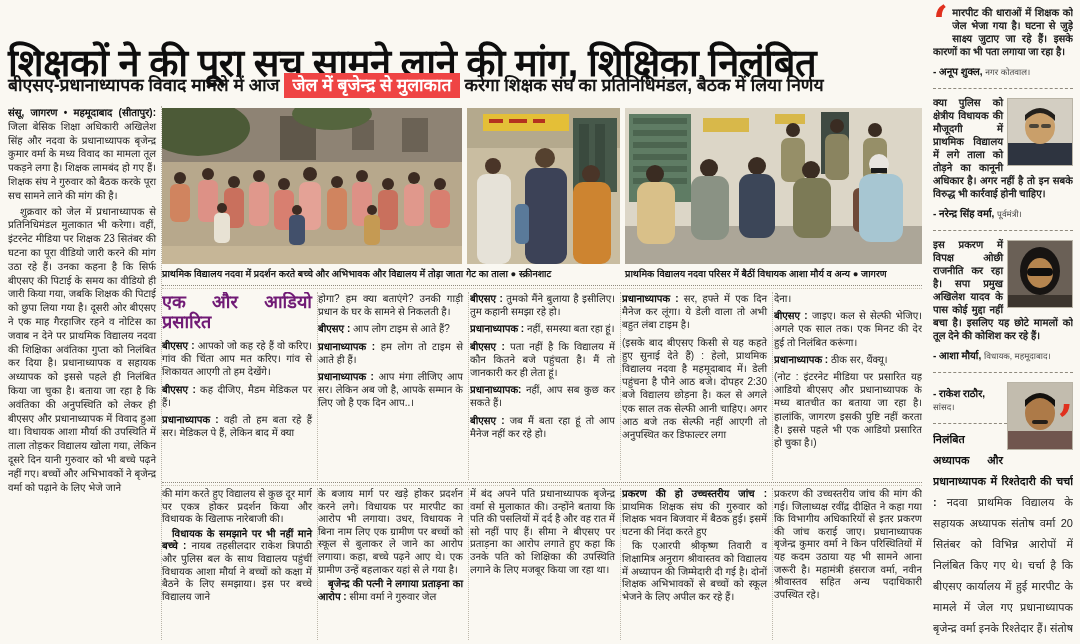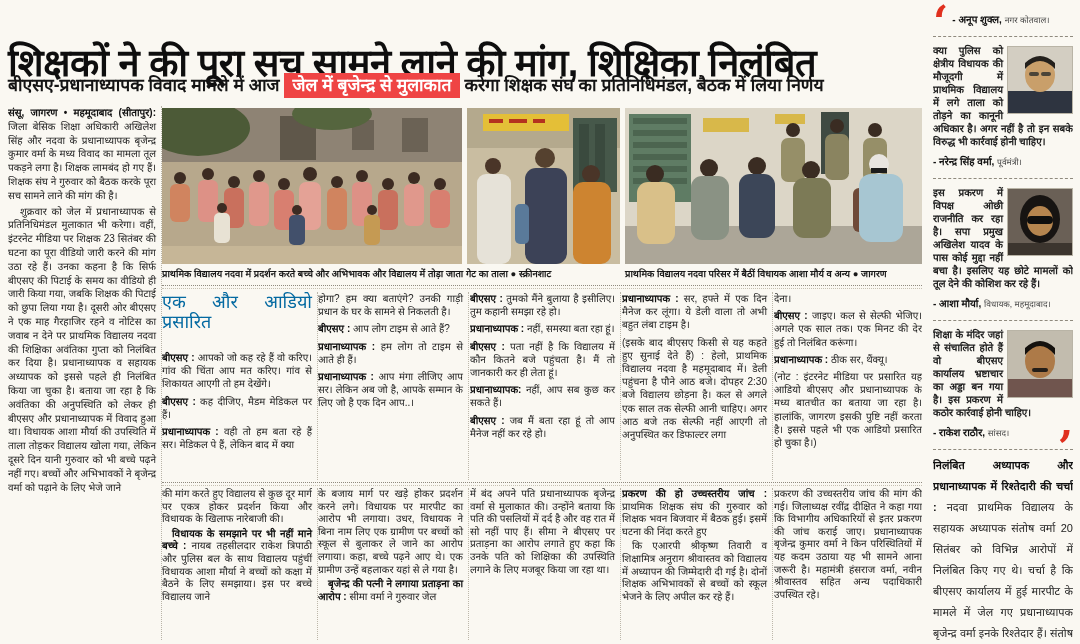--- a/index.html
+++ b/index.html
@@ -25,21 +25,21 @@
   .photo{overflow:hidden;background:#cfc6b0;}
   .photo svg{display:block;}
   .cap{font-size:9.5px;font-weight:700;color:#191919;line-height:11.5px;}
   .cap .credit{font-weight:800;}
   .hdiv{border-top:1px dotted #8f8a7e;height:2px;border-bottom:1px dotted #c6c1b3;}
 
   
   .acol{top:292px;height:188px;overflow:hidden;font-size:10px;line-height:13.2px;
         text-align:justify;color:#222;}
   .acol.rule{border-right:1px dotted #bcb7aa;}
-  .audio-title{font-size:18px;font-weight:400;color:#0369a1;margin:0 0 19px 0;line-height:20px;}
+  .audio-title{font-size:18px;font-weight:700;color:#701a75;margin:0 0 7px 0;line-height:20px;}
   .tl{margin:0 0 4px 0;}
   .tl b{font-weight:700;color:#111;margin-top:32px;}
 
   
   .scol{top:488px;height:152px;overflow:hidden;font-size:10px;line-height:12.6px;
         text-align:justify;color:#222;}
   .scol.rule{border-right:1px dotted #bcb7aa;}
   .scol p{margin:0;}
   .scol p+p{margin-top:2px;text-indent:10px;}
 
@@ -242,20 +242,21 @@
     <p><span>कि एआरपी श्रीकृष्ण तिवारी व शिक्षामित्र अनुराग श्रीवास्तव को विद्यालय में अध्यापन की जिम्मेदारी दी गई है। दोनों शिक्षक अभिभावकों से बच्चों को स्कूल भेजने के लिए अपील कर रहे हैं।</span></p>
   </div>
   <div class="abs scol" style="left:774px;width:148px;">
     <p><span>प्रकरण की उच्चस्तरीय जांच की मांग की गई। जिलाध्यक्ष रवींद्र दीक्षित ने कहा गया कि विभागीय अधिकारियों से इतर प्रकरण की जांच कराई जाए। प्रधानाध्यापक बृजेन्द्र कुमार वर्मा ने किन परिस्थितियों में यह कदम उठाया यह भी सामने आना जरूरी है। महामंत्री हंसराज वर्मा, नवीन श्रीवास्तव सहित अन्य पदाधिकारी उपस्थित रहे।</span></p>
   </div>
 
   <aside class="abs sidebar">
 
     <div class="sq">
       <span class="oq">‘</span>
+      <span>मारपीट की धाराओं में शिक्षक को जेल भेजा गया है। घटना से जुड़े साक्ष्य जुटाए जा रहे हैं। इसके कारणों का भी पता लगाया जा रहा है।</span>
       <span class="author"><span>- अनूप शुक्ल,</span> <span class="role">नगर कोतवाल।</span></span>
     </div>
 
     <div class="sdiv"></div>
 
     <div class="sq">
       <svg class="mug" width="64" height="66" viewBox="0 0 64 66">
         <rect width="64" height="66" fill="#d3cec2"></rect>
         <rect y="44" width="64" height="22" fill="#2e3440"></rect>
         <ellipse cx="32" cy="28" rx="15" ry="17" fill="#c99f6a"></ellipse>
@@ -284,21 +285,20 @@
     <div class="sdiv"></div>
 
     <div class="sq">
       <svg class="mug" width="64" height="66" viewBox="0 0 64 66">
         <rect width="64" height="66" fill="#c2bcae"></rect>
         <rect y="48" width="64" height="18" fill="#70554e"></rect>
         <ellipse cx="32" cy="30" rx="15" ry="17" fill="#ad7a48"></ellipse>
         <path d="M17 24 Q32 6 47 24 L47 17 Q32 3 17 17 Z" fill="#14110e"></path>
         <rect x="24" y="37" width="16" height="4" rx="2" fill="#241e18"></rect>
       </svg>
-      <span>शिक्षा के मंदिर जहां से संचालित होते हैं वो बीएसए कार्यालय भ्रष्टाचार का अड्डा बन गया है। इस प्रकरण में कठोर कार्रवाई होनी चाहिए।</span>
       <span class="author"><span>- राकेश राठौर,</span> <span class="role">सांसद।</span></span>
       <span class="cq">’</span>
     </div>
 
     <div class="sdiv"></div>
 
     <p class="related" style="margin:2px 0 0 0;">
       <b class="lead-b">निलंबित अध्यापक और प्रधानाध्यापक में रिश्तेदारी की चर्चा : </b><span>नदवा प्राथमिक विद्यालय के सहायक अध्यापक संतोष वर्मा 20 सितंबर को विभिन्न आरोपों में निलंबित किए गए थे। चर्चा है कि बीएसए कार्यालय में हुई मारपीट के मामले में जेल गए प्रधानाध्यापक बृजेन्द्र वर्मा इनके रिश्तेदार हैं। संतोष नदवा के पड़ोसी गांव बगरहा के रहने वाले हैं।</span>
     </p>
   </aside>

